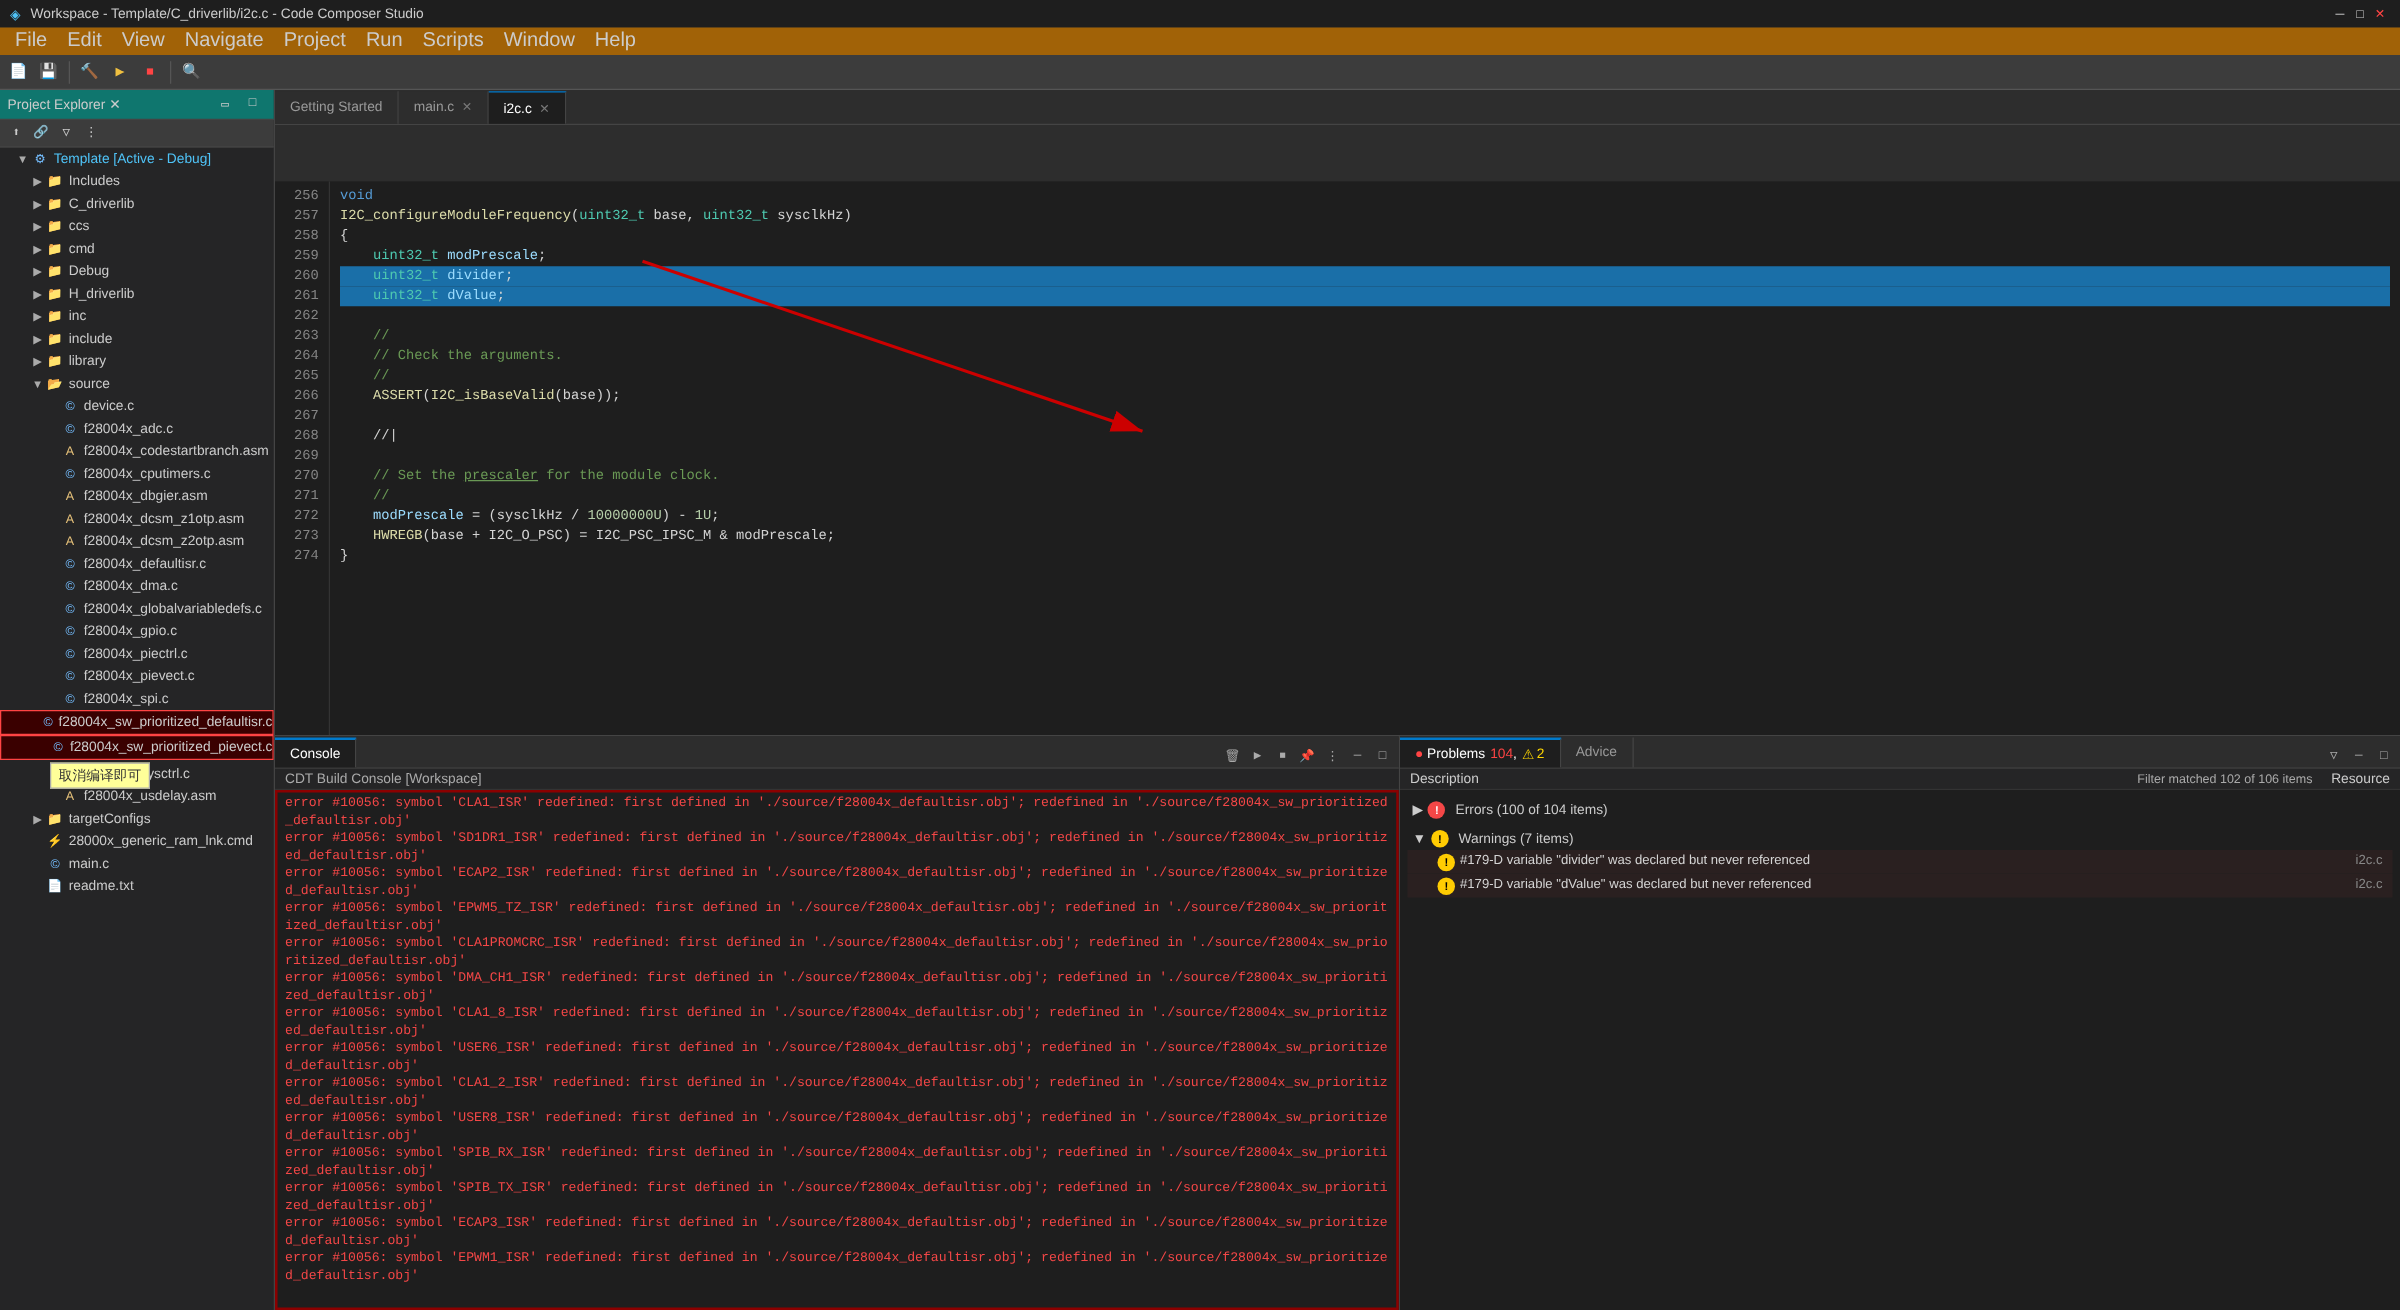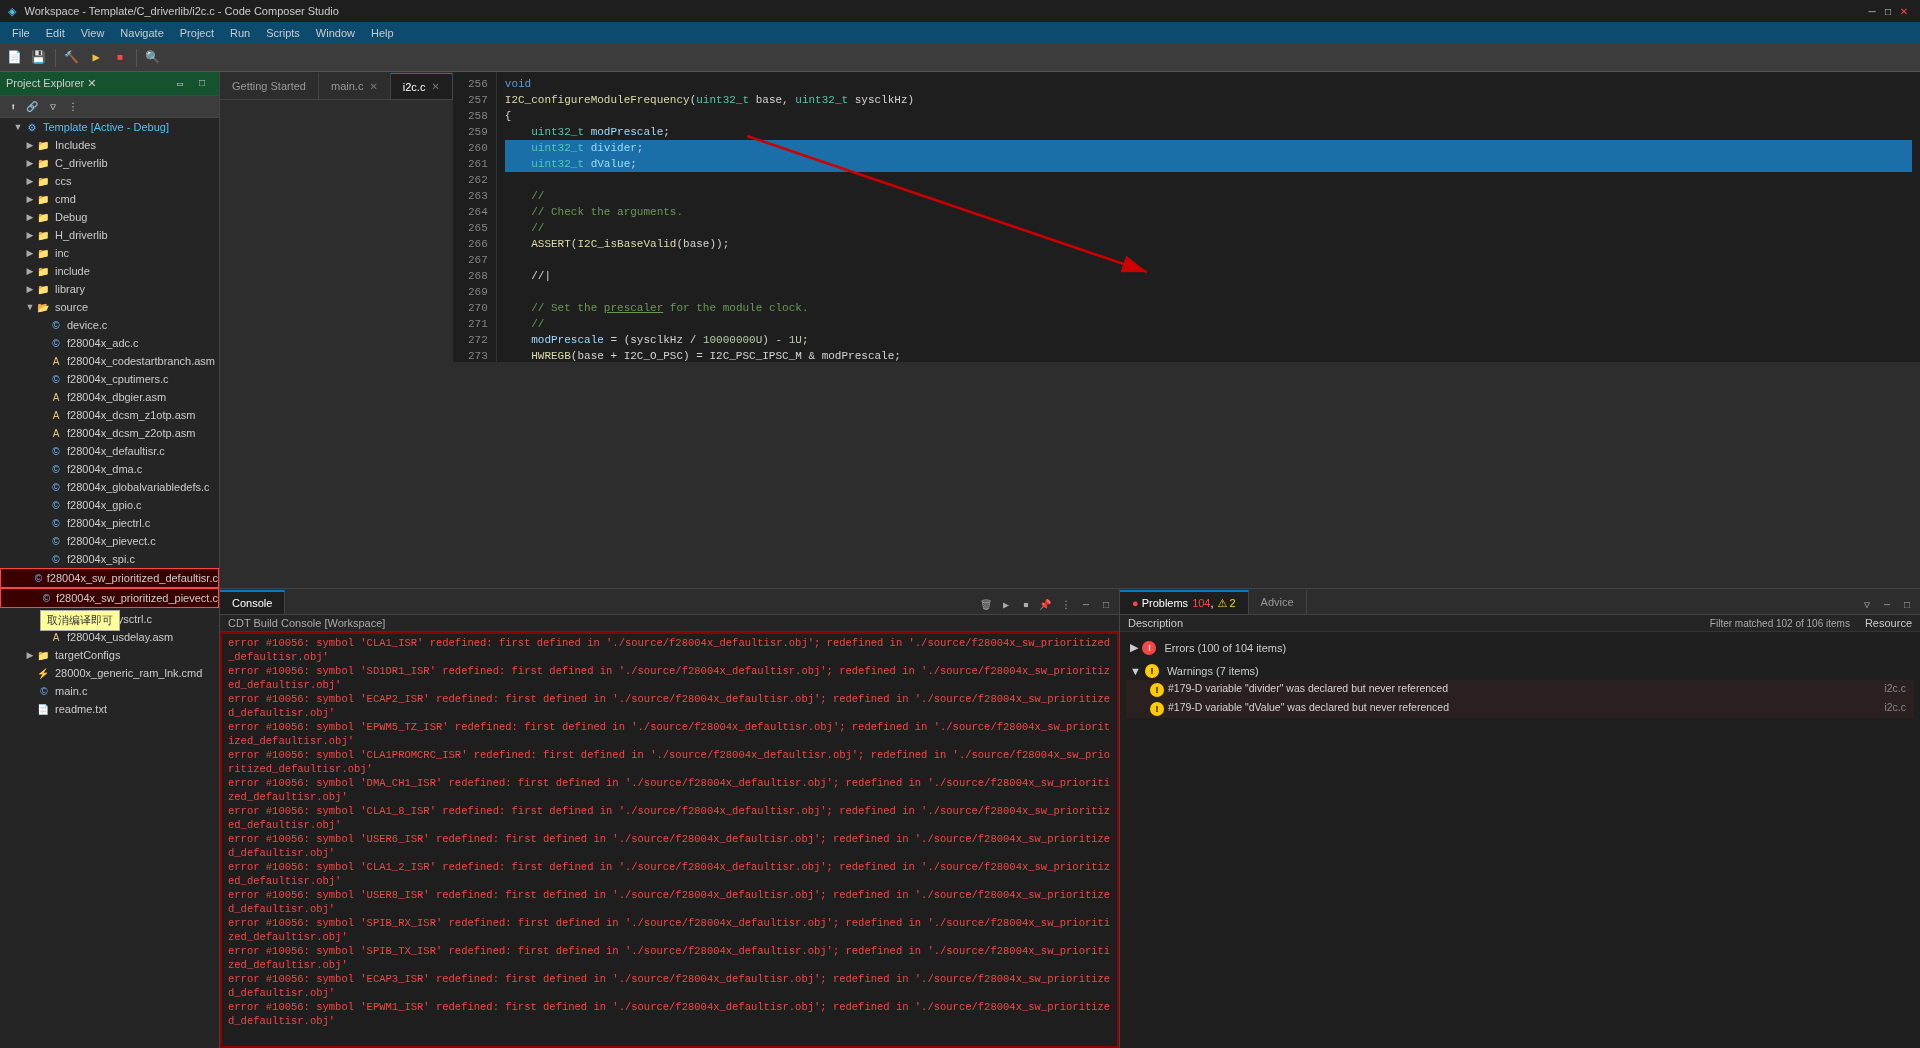--- a/index.html
+++ b/index.html
@@ -3,34 +3,34 @@
   <meta charset="utf-8">
   <style>
     * { margin: 0; padding: 0; box-sizing: border-box; }
     body { font-family: 'Consolas', 'Courier New', monospace; font-size: 11px; background: #2d2d2d; color: #d4d4d4; overflow: hidden; width: 1920px; height: 1048px; }
     
     
     #title-bar { height: 22px; background: #1e1e1e; display: flex; align-items: center; padding: 0 8px; color: #ccc; font-size: 11px; font-family: 'Segoe UI', sans-serif; }
     #title-bar .win-ctrl { width: 16px; height: 16px; display: flex; align-items: center; justify-content: center; cursor: pointer; font-size: 10px; }
     
     
-    #menu-bar { height: 22px; background: #0c4a6e; display: flex; align-items: center; padding: 0 4px; font-size: 11px; font-family: 'Segoe UI', sans-serif; color: #ccc; }
+    #menu-bar { height: 22px; background: #a16207; display: flex; align-items: center; padding: 0 4px; font-size: 16px; font-family: 'Segoe UI', sans-serif; color: #ccc; }
     .menu-item { padding: 2px 8px; cursor: pointer; }
     
     
     #toolbar { height: 28px; background: #3c3c3c; border-bottom: 1px solid #555; display: flex; align-items: center; padding: 0 4px; gap: 2px; }
     .tb-btn { width: 22px; height: 22px; display: flex; align-items: center; justify-content: center; cursor: pointer; border: 1px solid transparent; font-size: 12px; color: #ccc; }
     .tb-sep { width: 1px; height: 18px; background: #555; margin: 0 3px; }
     
     
     #main-layout { display: flex; height: calc(1048px - 72px); }
     
     
     #project-explorer { width: 220px; min-width: 220px; background: #252526; border-right: 1px solid #444; display: flex; flex-direction: column; }
-    #pe-header { height: 24px; background: #14532d; border-bottom: 1px solid #444; display: flex; align-items: center; padding: 0 6px; font-size: 11px; color: #ccc; }
+    #pe-header { height: 24px; background: #0f766e; border-bottom: 1px solid #444; display: flex; align-items: center; padding: 0 6px; font-size: 11px; color: #ccc; }
     #pe-header .pe-title { flex: 1; font-family: 'Segoe UI', sans-serif; }
     #pe-toolbar { height: 22px; background: #3c3c3c; border-bottom: 1px solid #444; display: flex; align-items: center; padding: 0 4px; gap: 2px; }
     #pe-toolbar .tb-btn { width: 18px; height: 18px; font-size: 10px; }
     #pe-tree { flex: 1; overflow-y: auto; overflow-x: hidden; }
     .tree-item { display: flex; align-items: center; padding: 1px 0; cursor: pointer; white-space: nowrap; font-size: 11px; font-family: 'Segoe UI', sans-serif; }
     .tree-item.highlighted { background: #f14c4c22; border: 1px solid #f14c4c; }
     .tree-indent { display: inline-block; width: 12px; }
     .tree-arrow { width: 12px; display: inline-flex; align-items: center; justify-content: center; font-size: 9px; color: #aaa; }
     .tree-icon { width: 16px; height: 16px; display: inline-flex; align-items: center; justify-content: center; font-size: 10px; margin-right: 3px; }
     .folder-icon { color: #dcb67a; }
@@ -421,21 +421,21 @@
           <span class="tree-indent"></span>
         <span class="tree-arrow"> </span>
         <span class="tree-icon" style="color:#ccc;">📄</span>
         <span class="tree-label">readme.txt</span>
       </div>
     </div>
   </div>
 
   <div style="flex:1; display:flex; flex-direction:column; min-width:0;">
 
-    <div style="flex:1; display:flex; min-height:0;">
+    <div style="flex:1; display:flex; flex-direction:column; min-height:0;gap:45px;">
 
       <div id="tabs-bar">
         <div class="tab">
           <span>Getting Started</span>
         </div>
         <div class="tab">
           <span>main.c</span>
           <span class="close-tab">✕</span>
         </div>
         <div class="tab active">

